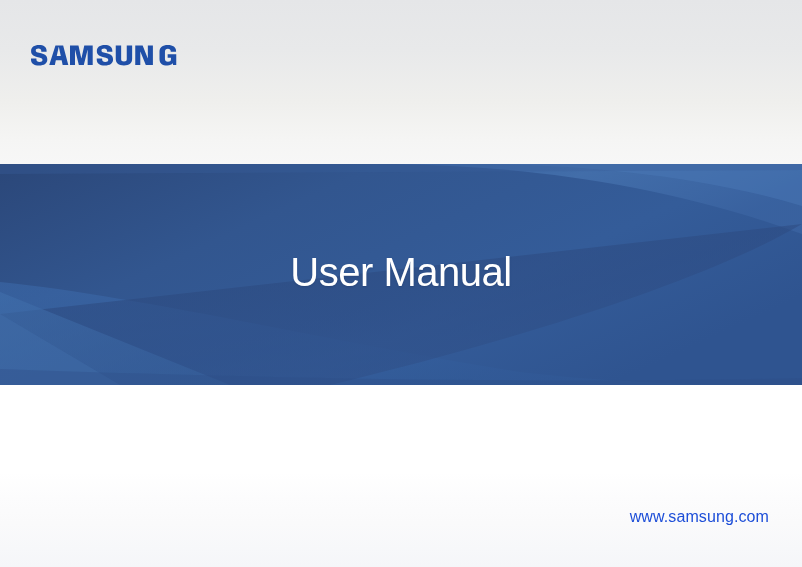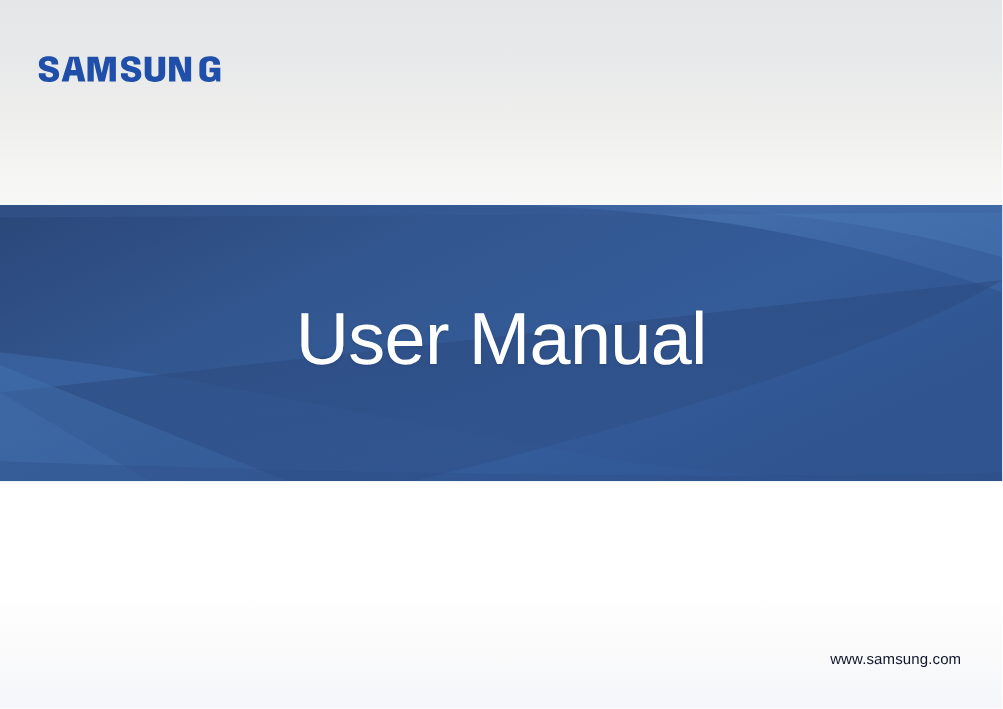--- a/index.html
+++ b/index.html
@@ -67,21 +67,21 @@
   .banner-title {
     position: absolute;
     left: 0;
     top: 0;
     width: 802px;
     height: 221px;
     display: flex;
     align-items: center;
     justify-content: center;
     color: #ffffff;
-    font-size: 59px;
+    font-size: 40px;
     font-weight: 400;
     letter-spacing: -0.5px;
     line-height: 1;
     padding-bottom: 6px;
     box-sizing: border-box;
     z-index: 5;
     text-shadow: 0 1px 2px rgba(20,40,80,0.25);
   }
 
   
@@ -91,25 +91,24 @@
     top: 385px;
     width: 802px;
     height: 182px;
     background: linear-gradient(to bottom, #ffffff 0%, #ffffff 48%, #fcfcfd 62%, #fafafb 76%, #f7f8fa 90%, #f5f6f9 100%);
   }
 
   .site-url {
     position: absolute;
     right: 33px;
     top: 509px;
-    color: #0f172a;
-    font-size: 12px;
+    color: #1d4ed8;
+    font-size: 16px;
     letter-spacing: 0.1px;
     line-height: 1;
-    margin-top: 12px;
   }
 </style>
 </head>
 <body>
 
 <div class="page">
 
   <div class="top-area"></div>
 
   <div class="brand">

